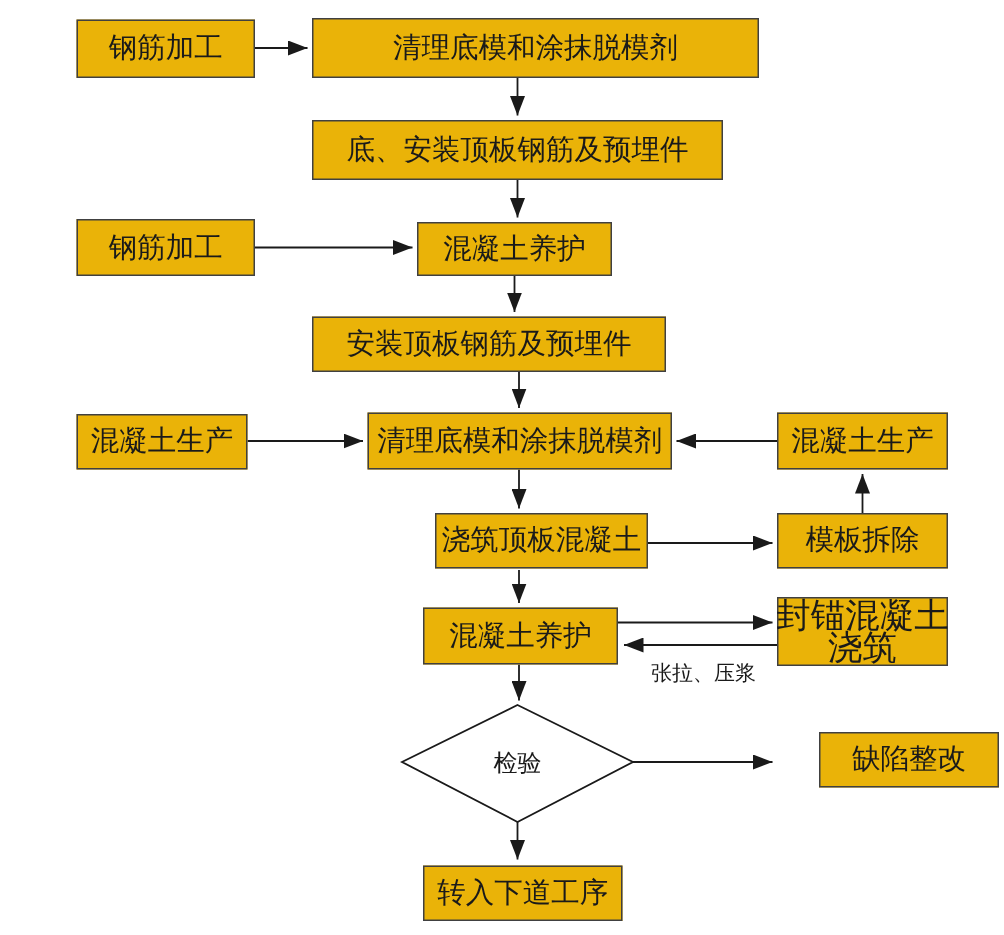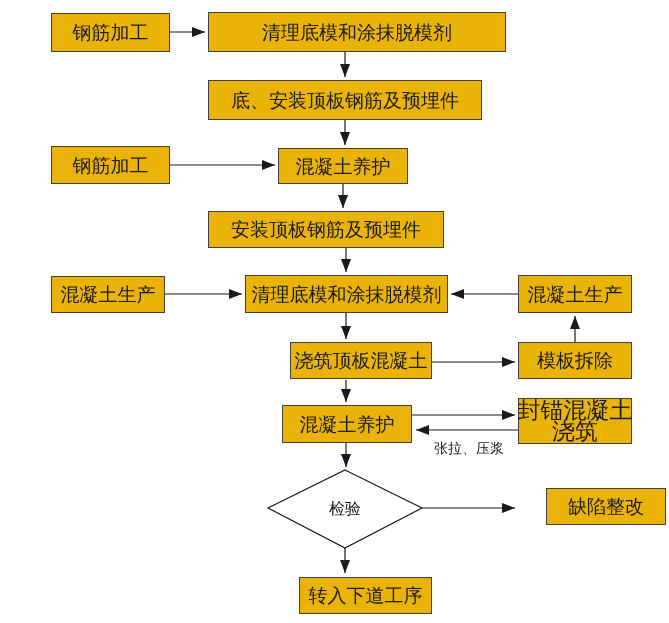--- a/index.html
+++ b/index.html
@@ -43,21 +43,21 @@
   #n-side-inner-form  {left:278px;top:148px; width:130px;height:36px;}
   #n-top-rebar-embed  {left:208px;top:211px; width:236px;height:37px;}
   #n-concrete-left    {left:51px; top:276px; width:114px;height:37px;}
   #n-pour-bottom-web  {left:245px;top:275px; width:203px;height:38px;}
   #n-concrete-right   {left:518px;top:275px; width:114px;height:38px;}
   #n-pour-top-slab    {left:290px;top:342px; width:142px;height:37px;}
   #n-formwork-removal {left:518px;top:342px; width:114px;height:37px;}
   #n-curing           {left:282px;top:405px; width:130px;height:38px;}
   #n-anchor-sealing   {left:518px;top:398px; width:114px;height:46px;}
   #n-defect-fix       {left:518px;top:488px; width:120px;height:37px;margin-left:28px;}
-  #n-next-process     {left:299px;top:577px; width:133px;height:37px;}
+  #n-next-process     {left:282px;top:577px; width:133px;height:37px;}
   #lbl-inspection     {left:268px;top:470px; width:154px;height:78px;}
   #lbl-tension        {left:419px;top:440px; width:100px;height:22px;}
 </style>
 </head>
 <body>
 
 <div id="canvas">
 
   <svg id="wires" viewBox="0 0 669 623" xmlns="http://www.w3.org/2000/svg">
     <defs>

